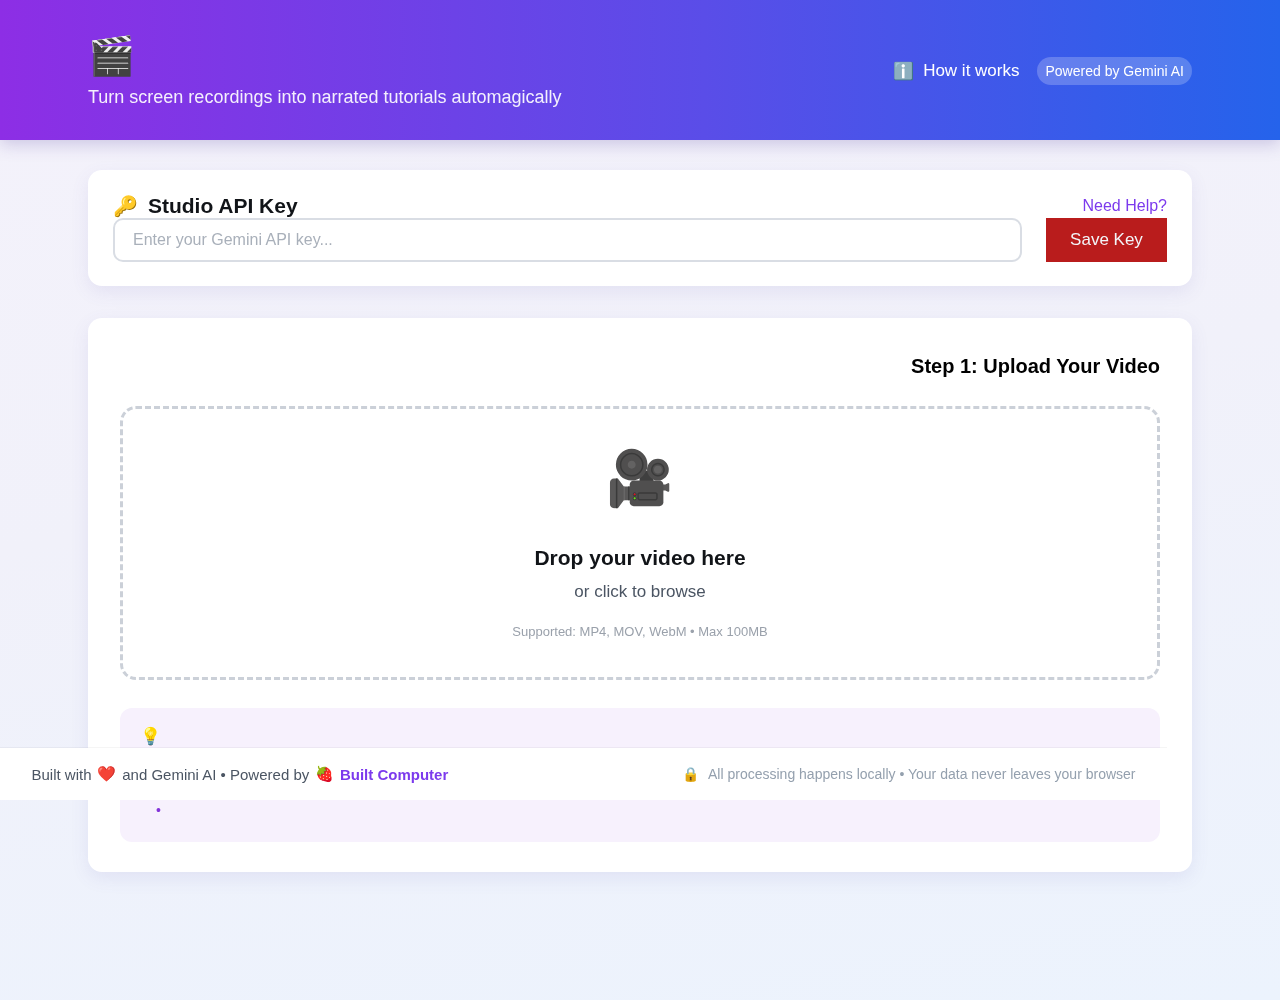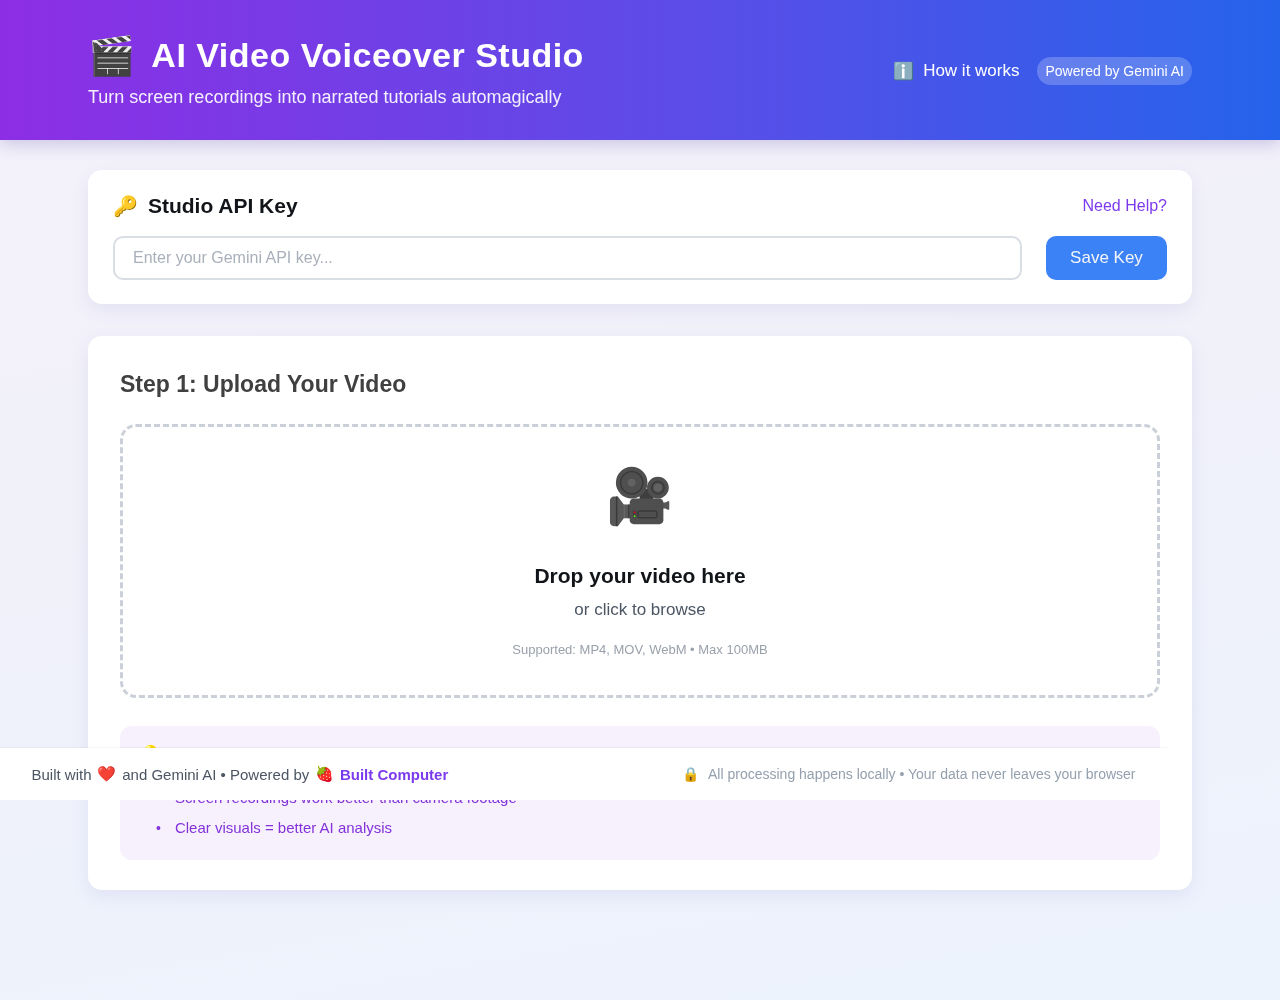--- a/index.html
+++ b/index.html
@@ -50,36 +50,36 @@
     box-shadow: 0 6px 18px rgba(100, 90, 180, 0.10);
   }
 
   
   .api-card { padding: 24px 25px; }
   .api-card-head { display: flex; align-items: center; justify-content: space-between; }
   .api-title-row { display: flex; align-items: center; gap: 10px; }
   .key-emoji { font-size: 20px; }
   .api-title { font-size: 21px; font-weight: bold; color: #111418; }
   .need-help { color: #7c3aed; font-size: 16px; text-decoration: none; cursor: pointer; text-align: center; }
-  .api-row { display: flex; gap: 24px; margin-top: 18px; }
+  .api-row { display: flex; gap: 24px; }
   .api-input {
     flex: 1; height: 44px; border: 2px solid #d9dde4; border-radius: 10px;
     padding: 0 18px; font-size: 16px; color: #333; outline: none;
     font-family: "Liberation Sans", sans-serif;
   }
   .api-input::placeholder { color: #a9b0ba; }
   .save-btn {
-    width: 121px; height: 44px; border: none; border-radius: 10px;
-    background: #3b82f6; color: #f3f5f8; font-size: 17px;
+    width: 121px; height: 44px; border: none; border-radius: 0;
+    background: #b91c1c; color: #f3f5f8; font-size: 17px;
     font-family: "Liberation Sans", sans-serif; cursor: not-allowed;
   }
 
   
   .step-card { margin-top: 32px; padding: 32px 32px 30px; }
-  .step-title { font-size: 23px; font-weight: bold; color: #404040; line-height: 32px; }
+  .step-title { font-size: 20px; font-weight: bold; color: #000000; line-height: 32px; text-align: right; }
   .dropzone {
     margin-top: 24px; height: 274px;
     border: 3px dashed #cbd0d8; border-radius: 16px;
     display: flex; flex-direction: column; align-items: center; justify-content: center;
     text-align: center; cursor: pointer; background: #ffffff;
   }
   .camera-emoji { font-size: 54px; line-height: 1.15; }
   .drop-headline { margin-top: 36px; font-size: 21px; font-weight: bold; color: #111418; }
   .drop-subline { margin-top: 12px; font-size: 17px; color: #4b5563; }
   .drop-formats { margin-top: 22px; font-size: 13px; color: #9aa1ab; }
@@ -115,21 +115,20 @@
   .lock-emoji { font-size: 14px; }
 </style>
 </head>
 <body>
 
 <header class="app-header">
   <div class="header-inner">
     <div class="header-left">
       <div class="title-row">
         <span class="logo-emoji">🎬</span>
-        <span class="app-title">AI Video Voiceover Studio</span>
       </div>
       <div class="app-subtitle">Turn screen recordings into narrated tutorials automagically</div>
     </div>
     <div class="header-right">
       <a class="how-it-works">
         <span class="info-emoji">ℹ️</span>
         <span>How it works</span>
       </a>
       <span class="powered-badge">Powered by Gemini AI</span>
     </div>
@@ -166,21 +165,20 @@
       <div class="tips-head">
         <span class="bulb-emoji">💡</span>
       </div>
       <ul class="tips-list">
         <li>
           <span class="tip-bullet">•</span>
           <span>Screen recordings work better than camera footage</span>
         </li>
         <li>
           <span class="tip-bullet">•</span>
-          <span>Clear visuals = better AI analysis</span>
         </li>
       </ul>
     </div>
   </section>
 
 </main>
 
 <footer class="footer-bar">
   <div class="footer-inner">
     <div class="footer-left">

